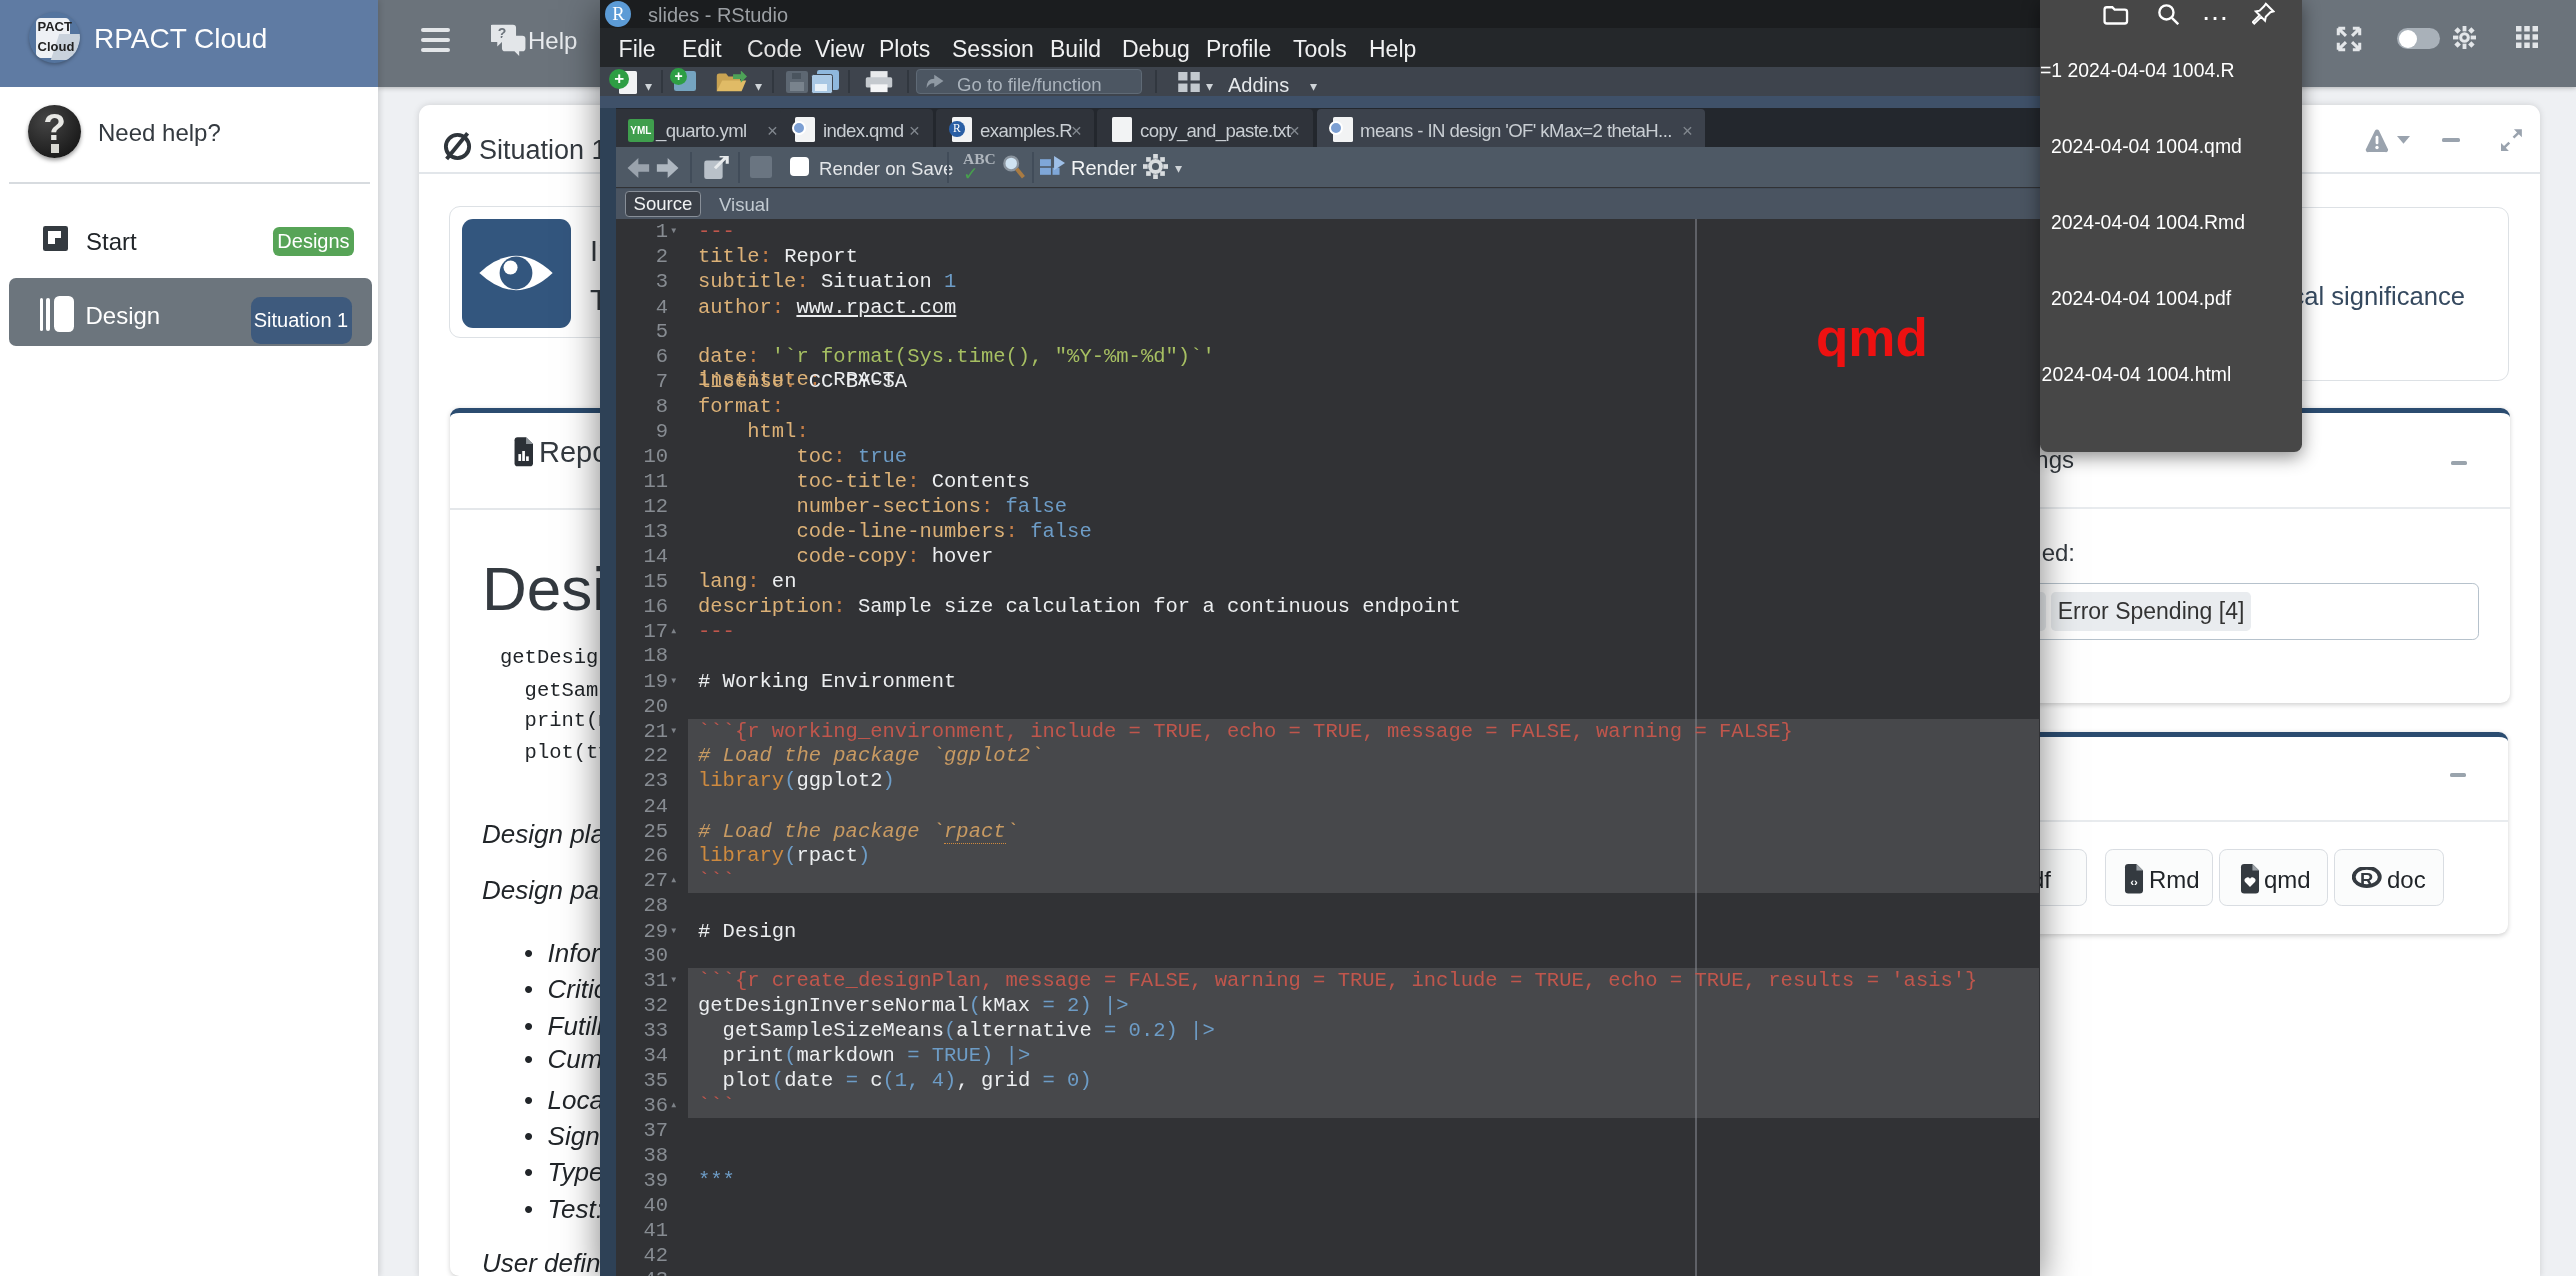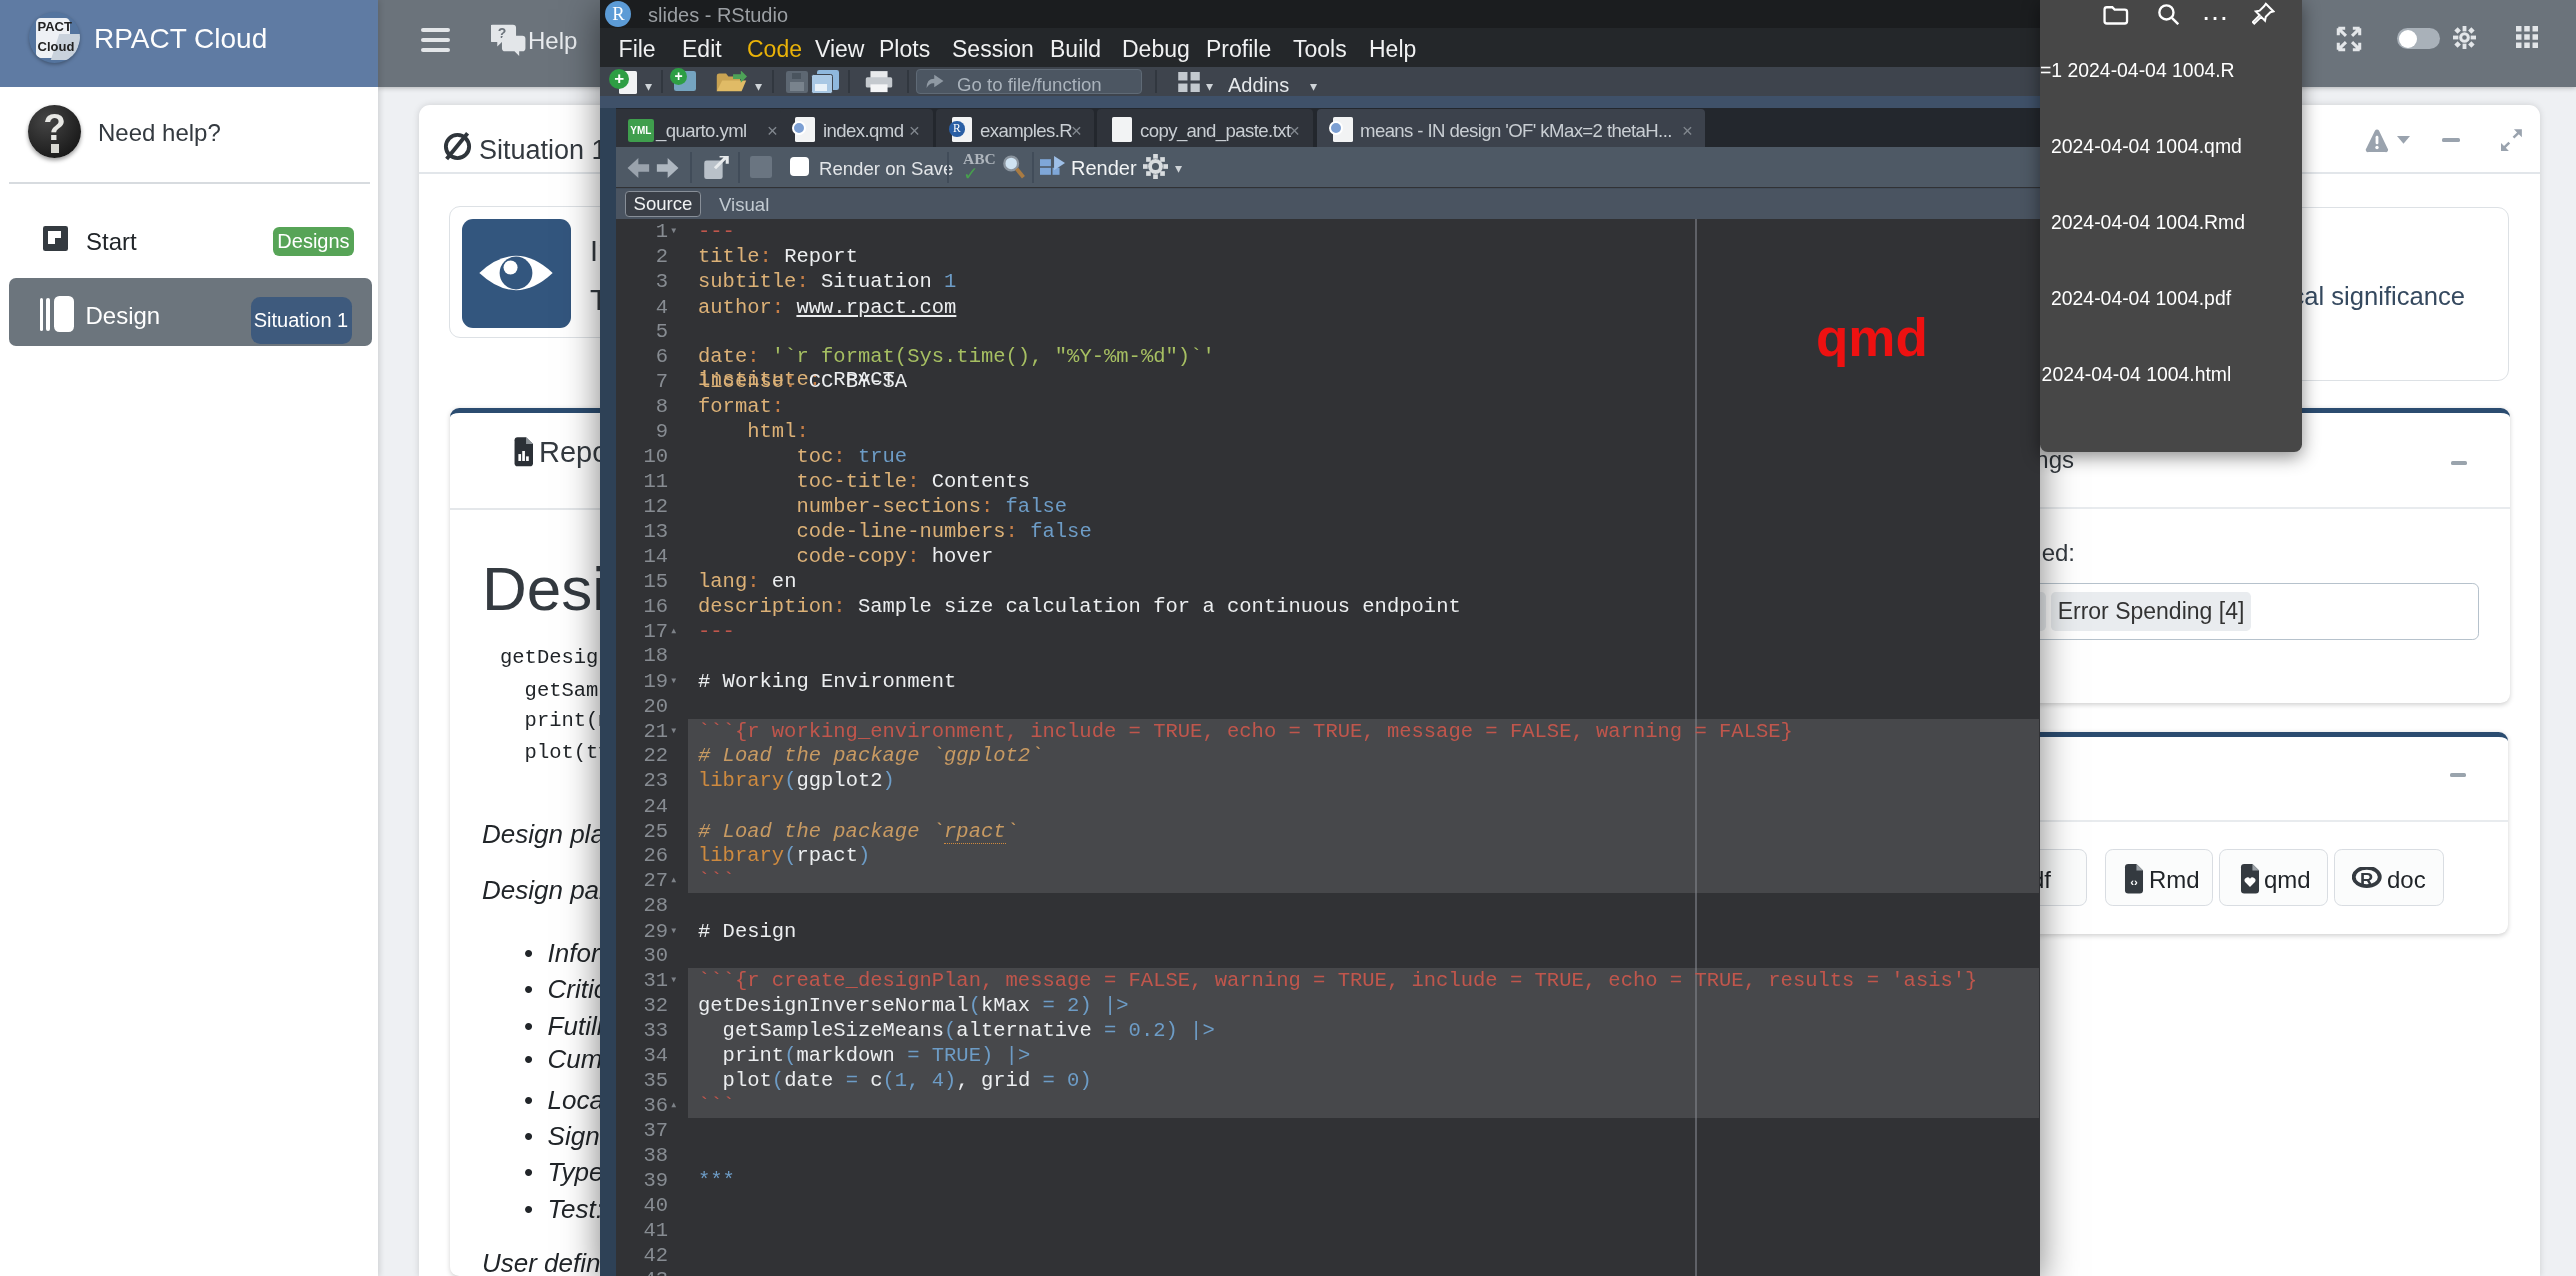--- a/index.html
+++ b/index.html
@@ -238,21 +238,21 @@
   <div class="abs" style="left:52px;top:15.5px;font-size:24px;color:#212529;">doc</div>
 </div>
 
 <div class="abs" id="rstudio">
 <div class="rsrow" style="top:0;height:28px;background:#1b1d1f;"></div>
 <div class="abs" style="left:5.4px;top:0.8px;width:26px;height:26px;border-radius:50%;background:#5c9bd6;color:#fff;text-align:center;line-height:26px;font-size:18.6px;font-family:'Liberation Serif',serif;">R</div>
 <div class="abs" style="left:48px;top:3.9px;font-size:20px;color:#9b9fa3;">slides - RStudio</div>
 <div class="rsrow" style="top:28px;height:39px;background:#24272a;"></div>
 <div class="abs" style="left:18.6px;top:36px;font-size:23px;color:#f0f1f2;">File</div>
 <div class="abs" style="left:82px;top:36px;font-size:23px;color:#f0f1f2;">Edit</div>
-<div class="abs" style="left:147px;top:36px;font-size:23px;color:#eab308;">Code</div>
+<div class="abs" style="left:147px;top:36px;font-size:23px;color:#e5e5e5;">Code</div>
 <div class="abs" style="left:215px;top:36px;font-size:23px;color:#f0f1f2;">View</div>
 <div class="abs" style="left:279px;top:36px;font-size:23px;color:#f0f1f2;">Plots</div>
 <div class="abs" style="left:352px;top:36px;font-size:23px;color:#f0f1f2;">Session</div>
 <div class="abs" style="left:450px;top:36px;font-size:23px;color:#f0f1f2;">Build</div>
 <div class="abs" style="left:522px;top:36px;font-size:23px;color:#f0f1f2;">Debug</div>
 <div class="abs" style="left:606px;top:36px;font-size:23px;color:#f0f1f2;">Profile</div>
 <div class="abs" style="left:693px;top:36px;font-size:23px;color:#f0f1f2;">Tools</div>
 <div class="abs" style="left:769px;top:36px;font-size:23px;color:#f0f1f2;">Help</div>
 <div class="rsrow" style="top:67px;height:29.5px;background:#3e444d;"></div>
 <div class="abs" style="left:18.6px;top:71px;width:18.6px;height:22.5px;background:#f2f3f4;border-radius:1.6px;"></div>

